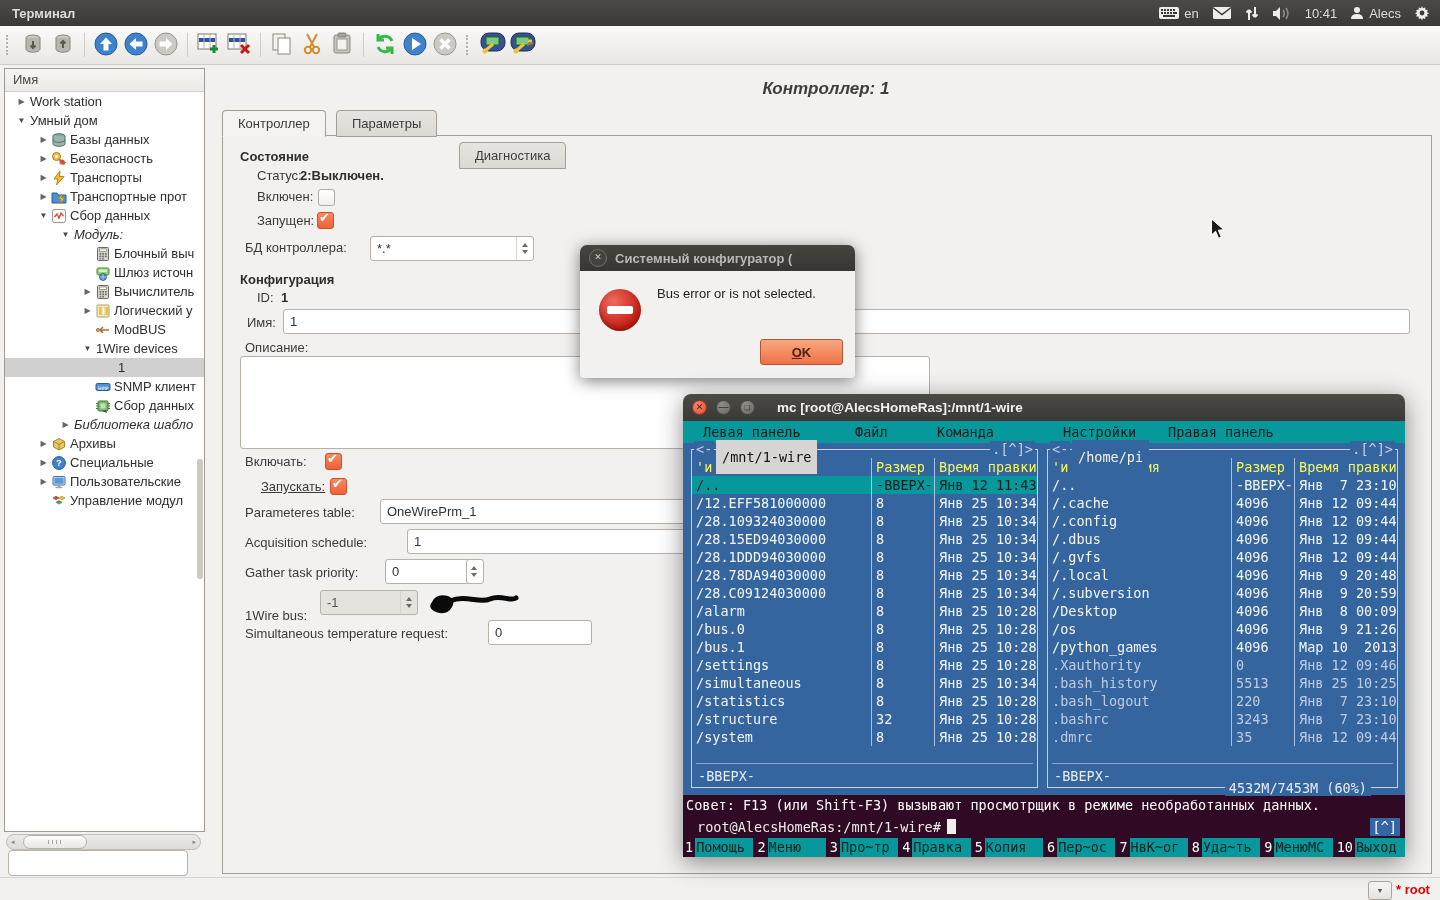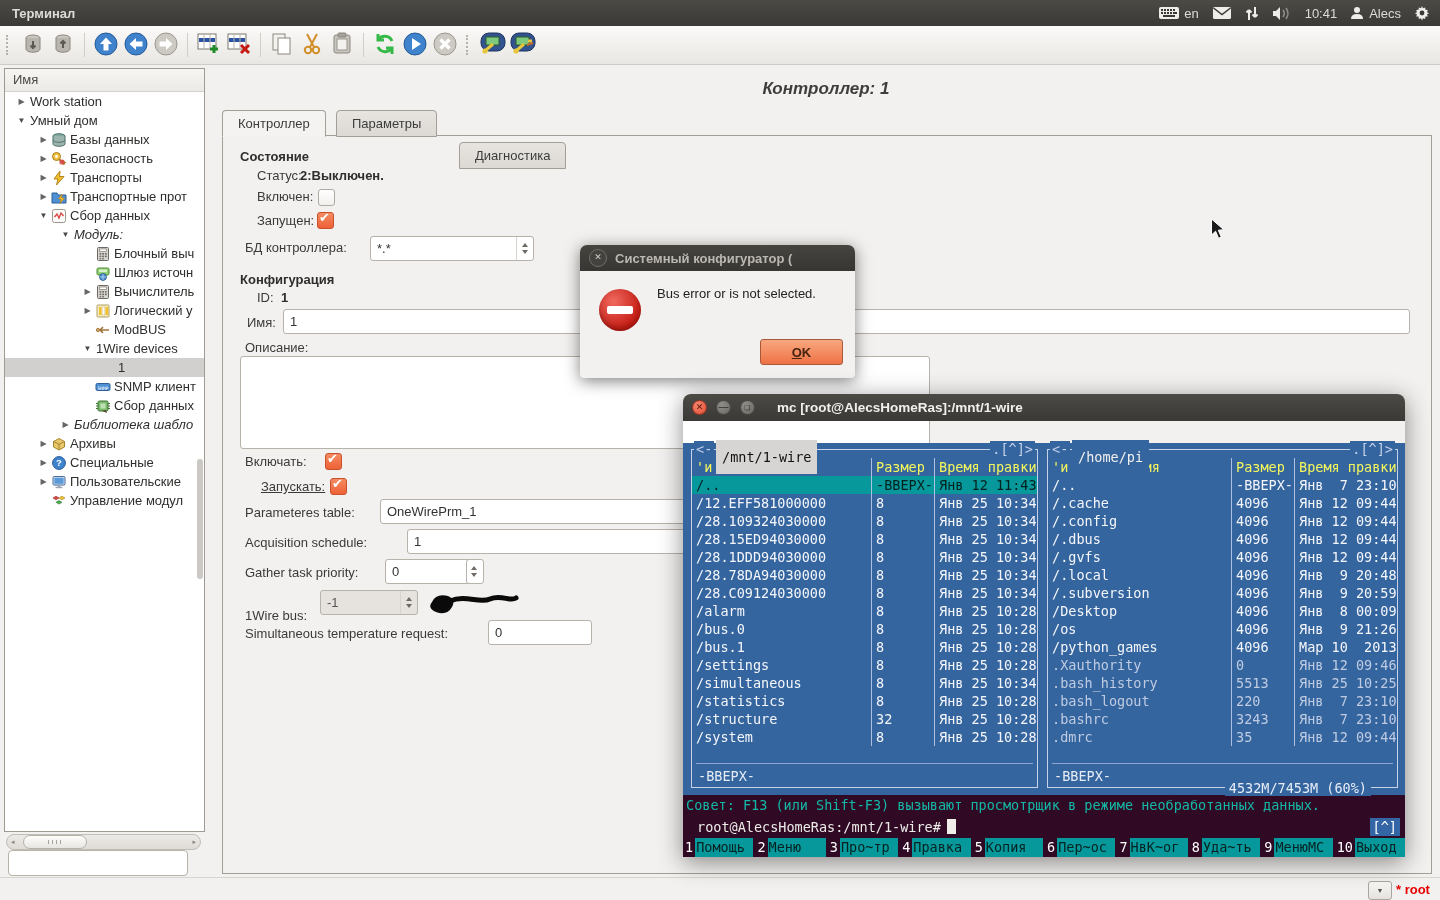--- a/index.html
+++ b/index.html
@@ -109,21 +109,21 @@
   .mc-row.hdr .cname{display:flex;}
   .mc-row.hdr .cname .mid{margin:0 auto;}
   .mc-row.selrow{background:#06989a;}
   .mc-row.selrow .mc-cell{color:#04211f;}
   .mc-row .dir{color:#f4f6fa;}
   .mc-row .file{color:#bfcbe2;}
   .mc-sep{position:absolute;left:4px;right:4px;bottom:23px;border-top:1px solid #8fa7d0;}
   .mc-status{position:absolute;left:6px;bottom:2px;color:#e6ecf6;line-height:18px;white-space:pre;}
   #mc-usage{position:absolute;right:26px;bottom:-9px;background:#35659f;color:#e6ecf6;line-height:16px;
     padding:0 4px;z-index:2;white-space:pre;}
-  #mc-hint{position:absolute;left:0;top:401px;right:0;height:21px;background:#300a24;color:#14b8a6;
+  #mc-hint{position:absolute;left:0;top:401px;right:0;height:21px;background:#300a24;color:#ffffff;
     line-height:21px;padding-left:3px;white-space:pre;overflow:hidden;}
   #mc-prompt{position:absolute;left:0;top:422px;right:0;height:22px;background:#300a24;color:#ecebe8;
     line-height:22px;padding-left:14px;white-space:pre;}
   #mc-cursor{display:inline-block;width:9px;height:15px;background:#efeeea;vertical-align:-2px;margin-left:6px;}
   #mc-caretbox{position:absolute;right:5px;top:2px;background:#3465a4;color:#fff;padding:0 3px;line-height:18px;}
   #mc-fkeys{position:absolute;left:0;top:444px;right:0;height:19px;background:#300a24;display:flex;gap:2px;}
   .fkey{flex:1;display:flex;line-height:19px;overflow:hidden;}
   .fkey .num{color:#fff;padding:0 2px;flex:none;}
   .fkey .lbl{background:#06989a;color:#062222;flex:1;padding-left:1px;white-space:nowrap;overflow:hidden;}
   
@@ -624,20 +624,27 @@
       </div>
   </div>
 
   <div id="mc" class="abs">
     <div id="mc-titlebar">
       <div class="wbtn" id="mc-close">✕</div>
       <div class="wbtn" id="mc-min">—</div>
       <div class="wbtn" id="mc-max">❏</div>
       <div id="mc-title">mc [root@AlecsHomeRas]:/mnt/1-wire</div>
     </div>
+    <div id="mc-menubar">
+        <span class="mc-menu-item" style="left: 20px;">Левая панель</span>
+        <span class="mc-menu-item" style="left: 172px;">Файл</span>
+        <span class="mc-menu-item" style="left: 254px;">Команда</span>
+        <span class="mc-menu-item" style="left: 380px;">Настройки</span>
+        <span class="mc-menu-item" style="left: 485px;">Правая панель</span>
+      </div>
     <div id="mc-body">
       <div class="mc-panel" id="mc-left" style="left:8px;width:347px;">
           <span class="mc-corner" style="left: 2px;">&lt;-</span>
           <span class="mc-corner" style="right: 2px;">.[^]&gt;</span>
           <span class="mc-path active">/mnt/1-wire</span>
           <div class="mc-row hdr" style="margin-top: 8px;"><span class="mc-cell cname"><span>'и</span><span class="mid">Имя</span></span><span class="mc-cell csize">Размер</span><span class="mc-cell" style="text-align:center;">Время правки</span></div>
           <div class="mc-row selrow"><span class="mc-cell cname dir">/..</span><span class="mc-cell csize dir">-ВВЕРХ-</span><span class="mc-cell dir">Янв 12 11:43</span></div>
           <div class="mc-row"><span class="mc-cell cname dir">/12.EFF581000000</span><span class="mc-cell csize dir">8</span><span class="mc-cell dir">Янв 25 10:34</span></div>
           <div class="mc-row"><span class="mc-cell cname dir">/28.109324030000</span><span class="mc-cell csize dir">8</span><span class="mc-cell dir">Янв 25 10:34</span></div>
           <div class="mc-row"><span class="mc-cell cname dir">/28.15ED94030000</span><span class="mc-cell csize dir">8</span><span class="mc-cell dir">Янв 25 10:34</span></div>

